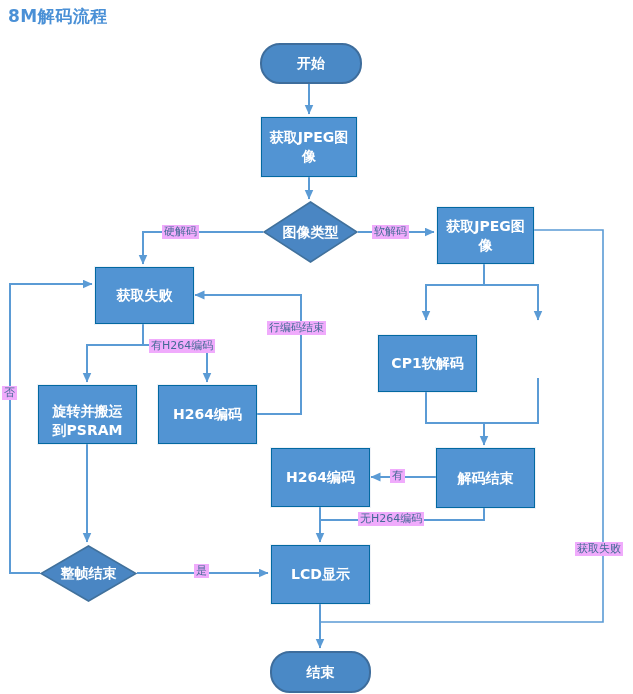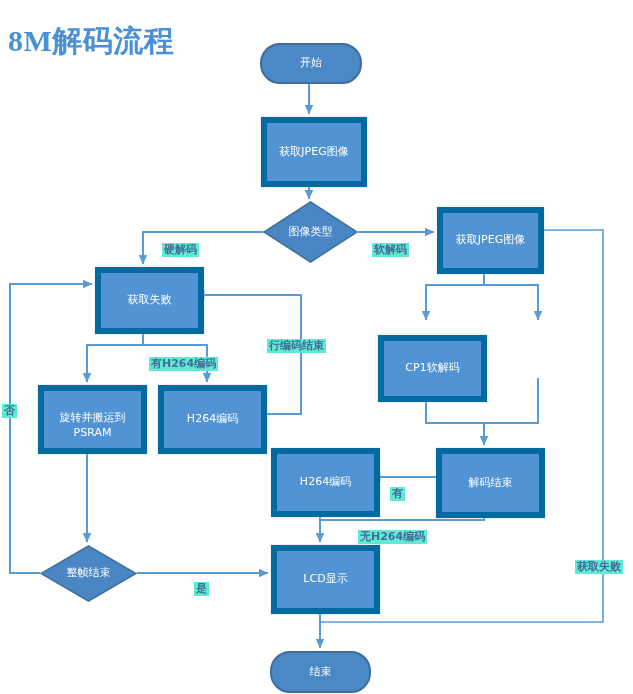--- a/index.html
+++ b/index.html
@@ -1,45 +1,43 @@
 <!DOCTYPE html>
 <html><head>
 <meta charset="utf-8">
 <style>
   html,body{margin:0;padding:0;background:#ffffff;}
   #canvas{
     position:relative;width:633px;height:694px;background:#ffffff;overflow:hidden;
     font-family:"DejaVu Sans","Liberation Sans",sans-serif;
   }
   #title{
-    position:absolute;left:8px;top:21px;font-size:30px;font-weight:bold;color:#4a90d6;
+    position:absolute;left:8px;top:5px;font-size:17px;font-weight:bold;color:#4a90d6;
     letter-spacing:0.5px;
-    font-family:Liberation Serif, serif;
   }
   #edges{position:absolute;left:0;top:0;z-index:1;}
   .node{
     position:absolute;z-index:2;display:flex;align-items:center;justify-content:center;
-    color:#ffffff;font-size:11px;font-weight:normal;text-align:center;line-height:1.35;
+    color:#ffffff;font-size:14px;font-weight:bold;text-align:center;line-height:1.35;
   }
   .rect{
-    background:#5294d3;border:6px solid #0369a1;box-shadow:0 0 0 1px rgba(190,205,222,0.25);
+    background:#5294d3;border:1px solid #0369a1;box-shadow:0 0 0 1px rgba(190,205,222,0.25);
   }
   .terminal{
     background:#4a89c6;border:2px solid #3e6d9c;border-radius:20px;
   }
   .diamond{background:transparent;align-items:center;}
   .diamond svg{position:absolute;left:0;top:0;}
   .diamond .nlabel{position:relative;z-index:1;}
   .nlabel{display:block;max-width:92%;}
   .psram-label{width:80px;margin-top:12px;}
   .elabel{
-    position:absolute;z-index:3;background:#5eead4;color:#456b96;font-size:11px;
-    font-weight:bold;padding:0 2px;line-height:14px;white-space:nowrap;
+    position:absolute;z-index:3;background:#f0abfc;color:#456b96;font-size:11px;
+    font-weight:normal;padding:0 2px;line-height:14px;white-space:nowrap;
     font-family:"DejaVu Sans","Liberation Sans",sans-serif;
-    margin-top:18px;
   }
 </style>
 </head>
 <body>
 
 <div id="canvas">
 
   <div id="title">8M解码流程</div>
 
   <svg id="edges" width="633" height="694" viewBox="0 0 633 694">

